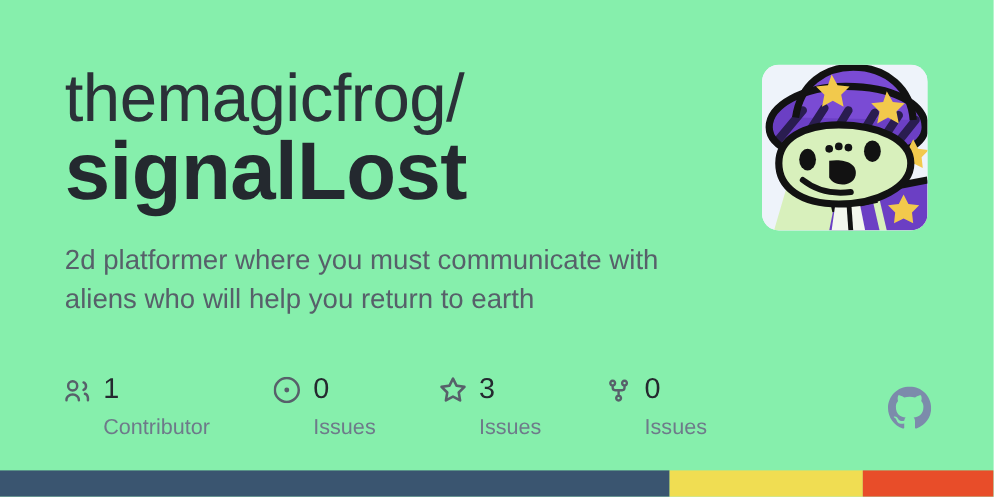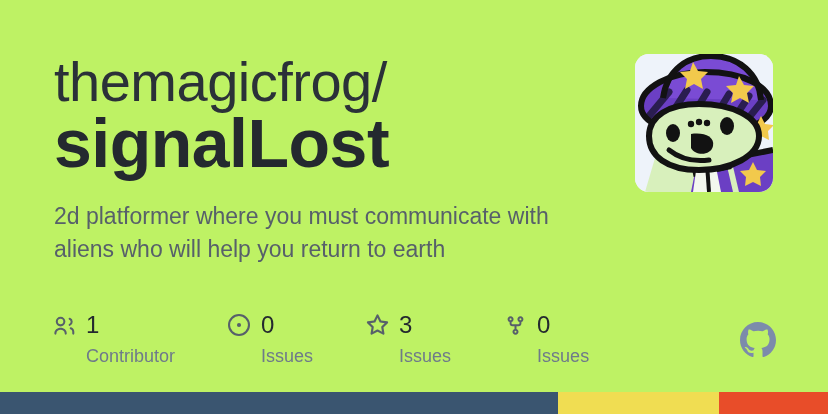--- a/index.html
+++ b/index.html
@@ -11,21 +11,21 @@
     height: 414px;
     background: #ffffff;
     font-family: "Liberation Sans", sans-serif;
     overflow: hidden;
   }
 
   .card {
     position: relative;
     width: 828px;
     height: 414px;
-    background: #bef264;
+    background: #86efac;
     box-sizing: border-box;
   }
 
   
   .title-block {
     position: absolute;
     left: 54px;
     top: 52px;
     width: 560px;
   }

